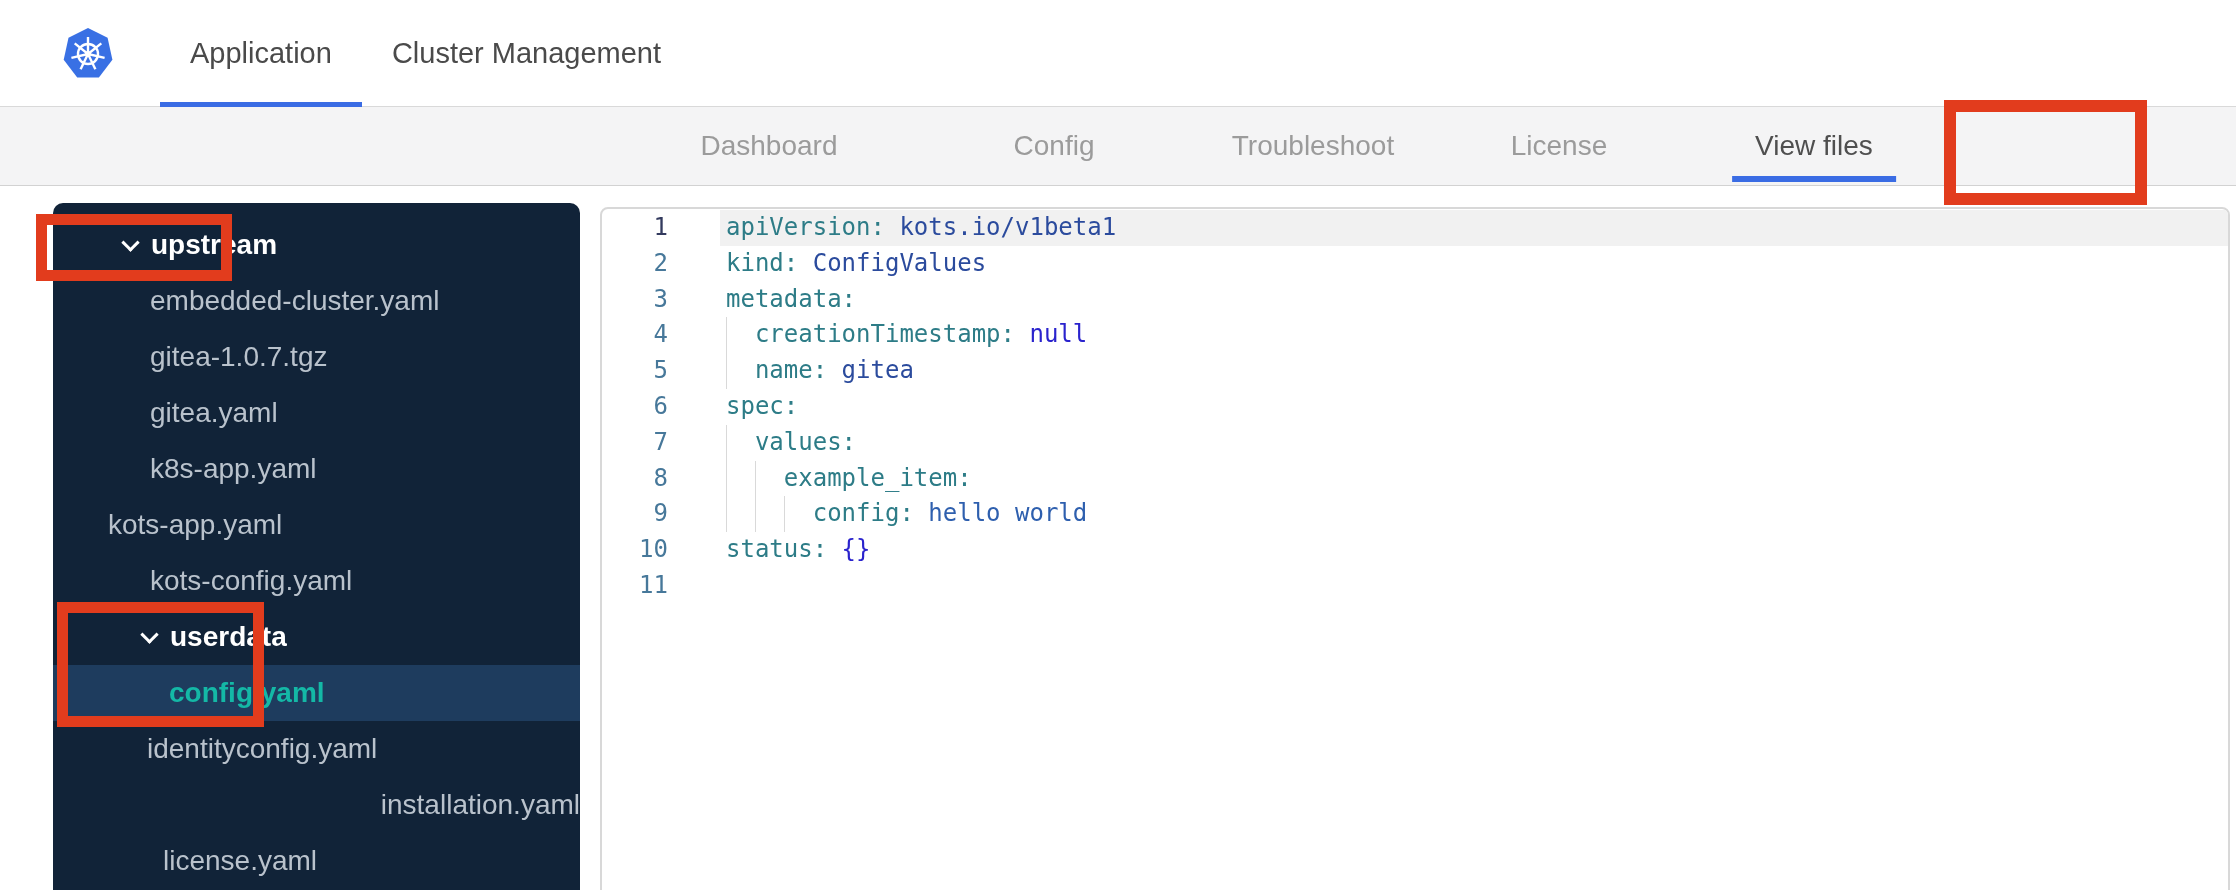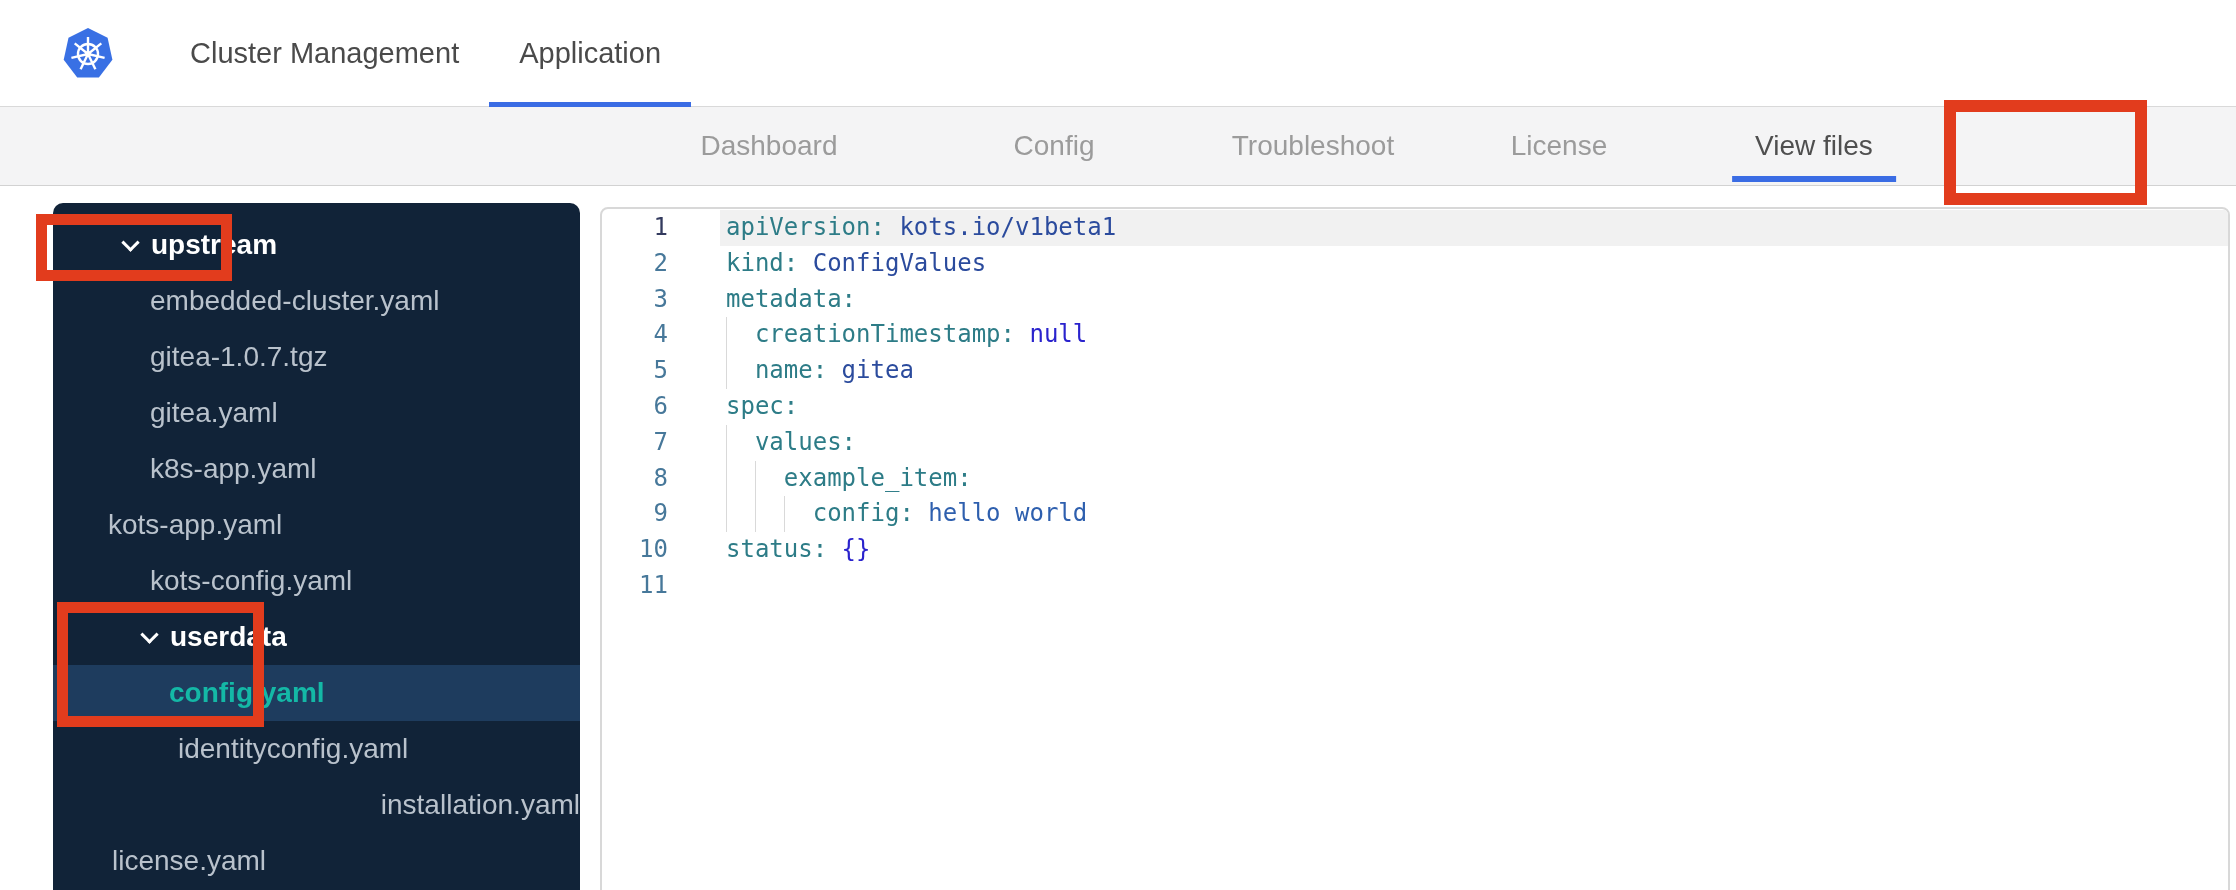--- a/index.html
+++ b/index.html
@@ -84,25 +84,25 @@
         <line x1="25" y1="27" x2="25" y2="10"></line>
         <line x1="25" y1="27" x2="38.3" y2="16.4"></line>
         <line x1="25" y1="27" x2="41.6" y2="30.8"></line>
         <line x1="25" y1="27" x2="32.4" y2="42.3"></line>
         <line x1="25" y1="27" x2="17.6" y2="42.3"></line>
         <line x1="25" y1="27" x2="8.4" y2="30.8"></line>
         <line x1="25" y1="27" x2="11.7" y2="16.4"></line>
       </g>
     </svg>
     <div class="header-tabs">
+        <div class="header-tab active">
+          <span>Application</span>
+        </div>
         <div class="header-tab">
           <span>Cluster Management</span>
-        </div>
-        <div class="header-tab active">
-          <span>Application</span>
         </div>
       </div>
   </div>
 
   <div class="subnav">
       <div class="nav-item">
         <span>Dashboard</span>
       </div>
       <div class="nav-item">
         <span>Config</span>
@@ -141,27 +141,27 @@
       <div class="tree-row file" style="padding-left: 90px;">
         <span class="label">kots-config.yaml</span>
       </div>
       <div class="tree-row folder" style="padding-left: 90px;">
         <span class="chevron"></span>
         <span class="label">userdata</span>
       </div>
       <div class="tree-row file selected" style="padding-left: 109px;">
         <span class="label">config.yaml</span>
       </div>
-      <div class="tree-row file" style="padding-left: 118px;">
+      <div class="tree-row file" style="padding-left: 87px;">
         <span class="label">identityconfig.yaml</span>
       </div>
       <div class="tree-row file" style="padding-left: 109px; justify-content: flex-end;">
         <span class="label">installation.yaml</span>
       </div>
-      <div class="tree-row file" style="padding-left: 52px;">
+      <div class="tree-row file" style="padding-left: 103px;">
         <span class="label">license.yaml</span>
       </div>
     </div>
 
   <div class="editor">
       <div class="code-line active">
         <div class="gutter">1</div>
         <div class="code"><span class="tok-key">apiVersion:</span><span class="tok-ws"> </span><span class="tok-val">kots.io/v1beta1</span></div>
       </div>
       <div class="code-line">

